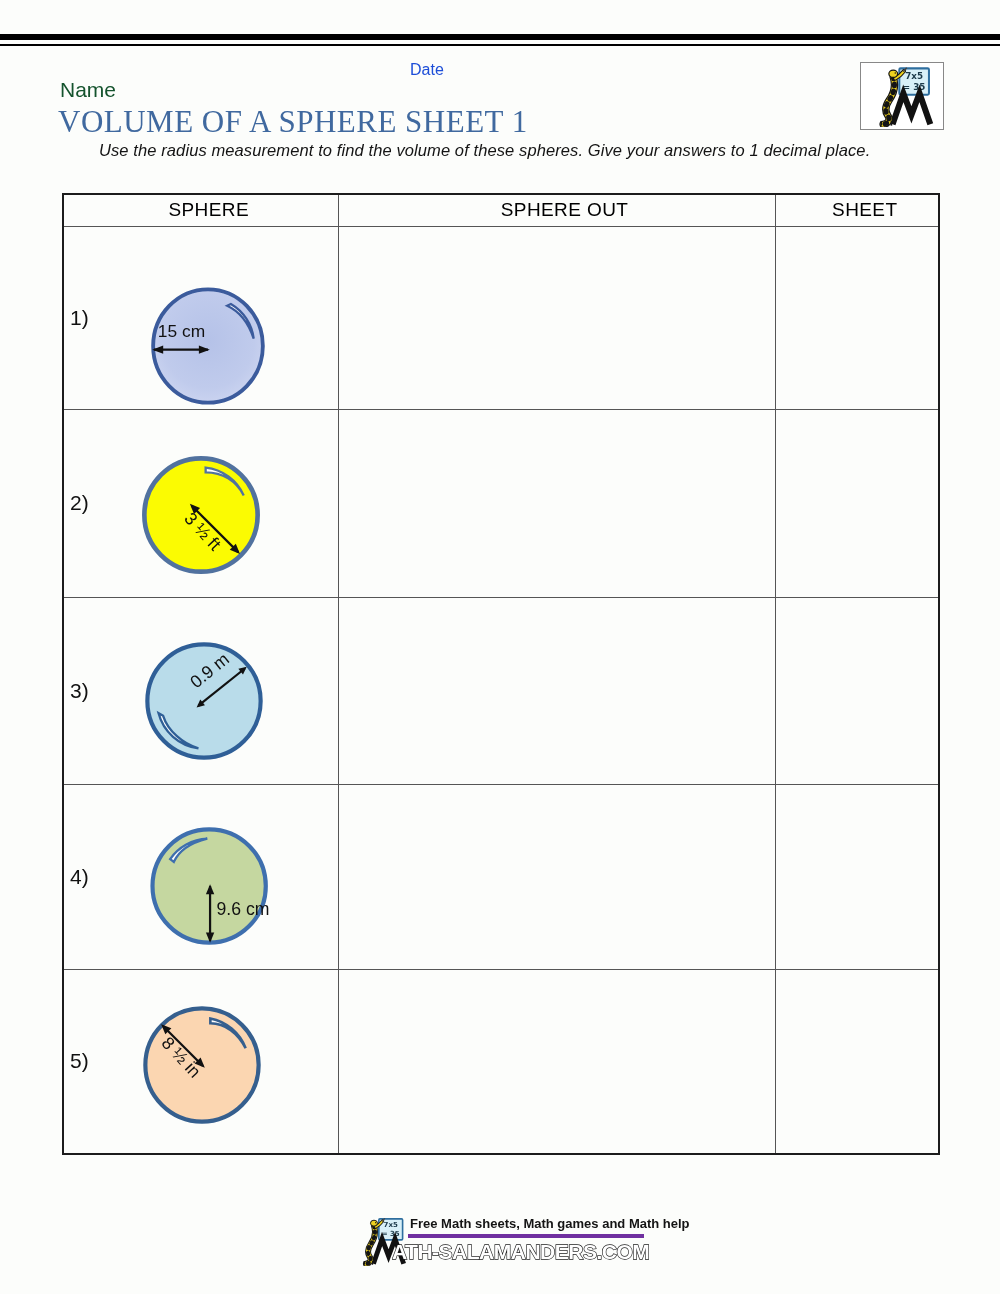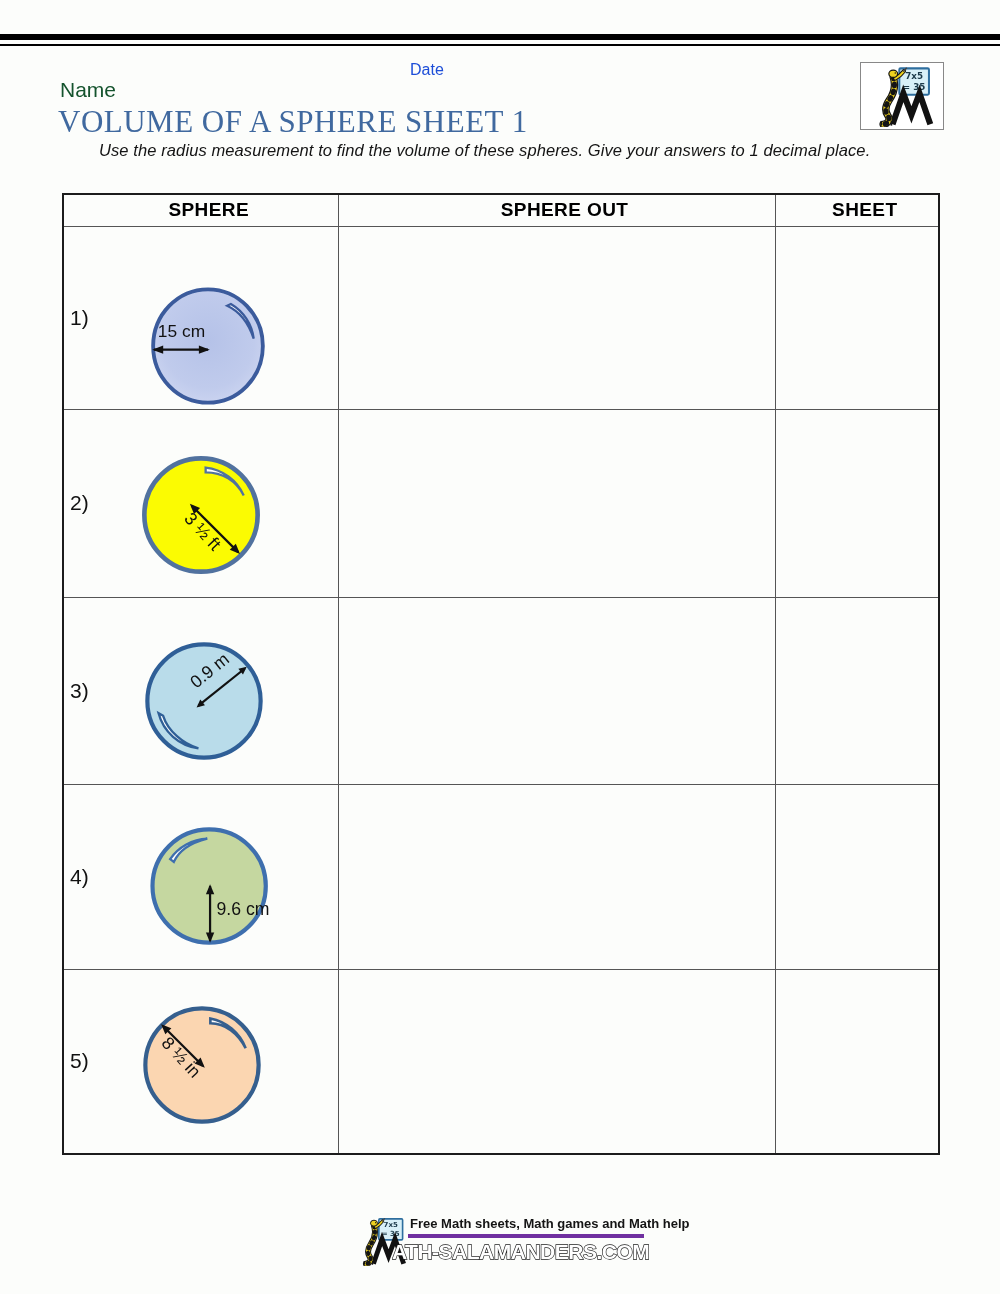--- a/index.html
+++ b/index.html
@@ -28,21 +28,21 @@
     position:absolute; left:60px; top:141px;
     font-style:italic; font-size:16.5px; color:#141414; letter-spacing:0.1px;margin-left:39px;
   }
   table.sheet {
     position:absolute; left:62px; top:193px;
     width:876px; border-collapse:collapse; table-layout:fixed;
     border:2px solid #1c1c1c;
   }
   table.sheet td, table.sheet th { border:1px solid #555; }
   th.hdr {
-    height:32px; font-size:19px; font-weight:bold; letter-spacing:0.4px;
+    height:32px; font-size:19px; font-weight:normal; letter-spacing:0.4px;
     color:#000; text-align:center; vertical-align:middle;padding-left:16px;
   }
   td.sphere-cell { position:relative; }
   td.blank-cell { background:transparent; }
   .qnum {
     position:absolute; left:6px; top:50%; transform:translateY(-50%);
     font-size:21px; color:#111;
   }
   .sphere-svg { position:absolute; }
   .rlabel { font-family:"Liberation Sans", sans-serif; font-size:19px; fill:#111; }

